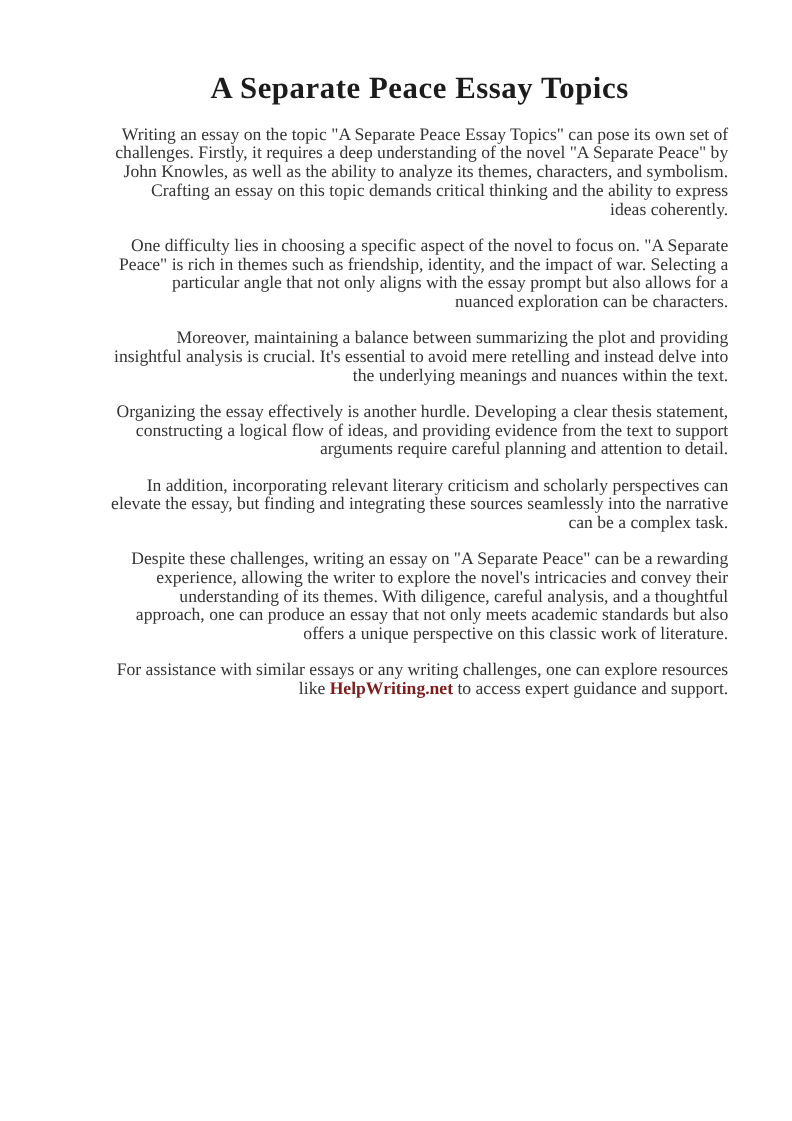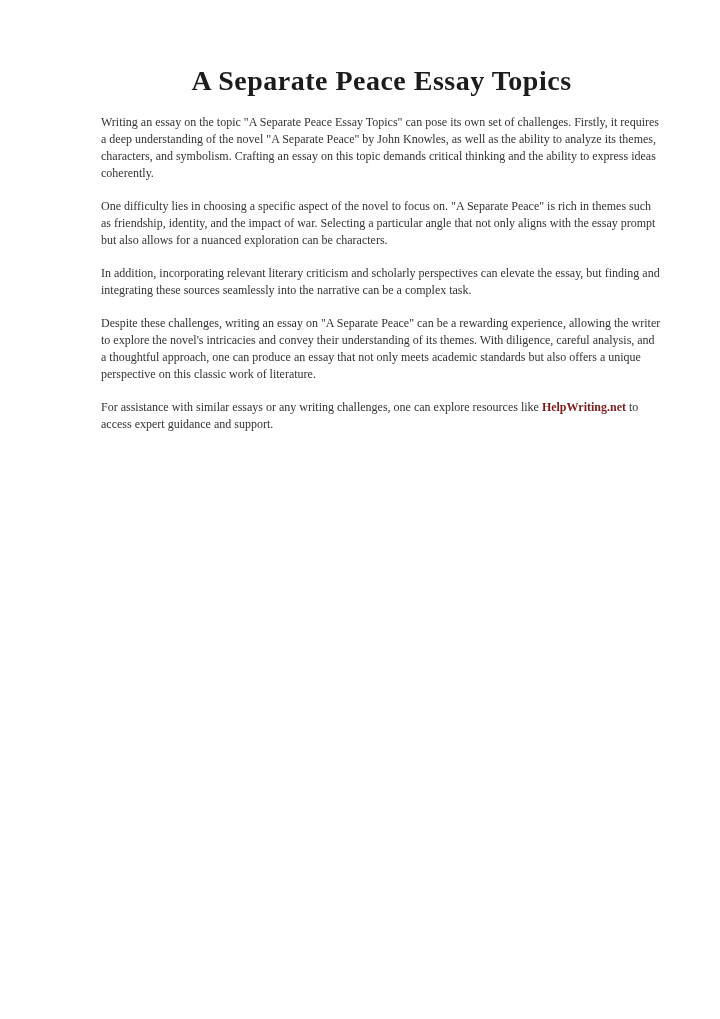--- a/index.html
+++ b/index.html
@@ -24,36 +24,38 @@
     font-family: "Liberation Serif", "DejaVu Serif", serif;
     font-size: 28px;
     line-height: 34px;
     font-weight: bold;
     color: #1c1c1c;
     text-align: center;
     margin: 0 0 16px 0;
     letter-spacing: 0.5px;
   }
   .doc-paragraph {
-    font-size: 12px;
+    font-size: 16px;
     line-height: 17px;
     color: #333333;
     margin: 0 0 16px 0;
-    text-align: left;
+    text-align: right;
   }
   .brand {
     font-weight: bold;
     color: #7f1d1d;
   }
 </style>
 </head>
 <body>
 
 <div class="page">
   <h1 class="doc-title">A Separate Peace Essay Topics</h1>
 
   <p class="doc-paragraph">Writing an essay on the topic "A Separate Peace Essay Topics" can pose its own set of challenges. Firstly, it requires a deep understanding of the novel "A Separate Peace" by John Knowles, as well as the ability to analyze its themes, characters, and symbolism. Crafting an essay on this topic demands critical thinking and the ability to express ideas coherently.</p>
   <p class="doc-paragraph">One difficulty lies in choosing a specific aspect of the novel to focus on. "A Separate Peace" is rich in themes such as friendship, identity, and the impact of war. Selecting a particular angle that not only aligns with the essay prompt but also allows for a nuanced exploration can be characters.</p>
+  <p class="doc-paragraph">Moreover, maintaining a balance between summarizing the plot and providing insightful analysis is crucial. It's essential to avoid mere retelling and instead delve into the underlying meanings and nuances within the text.</p>
+  <p class="doc-paragraph">Organizing the essay effectively is another hurdle. Developing a clear thesis statement, constructing a logical flow of ideas, and providing evidence from the text to support arguments require careful planning and attention to detail.</p>
   <p class="doc-paragraph">In addition, incorporating relevant literary criticism and scholarly perspectives can elevate the essay, but finding and integrating these sources seamlessly into the narrative can be a complex task.</p>
   <p class="doc-paragraph">Despite these challenges, writing an essay on "A Separate Peace" can be a rewarding experience, allowing the writer to explore the novel's intricacies and convey their understanding of its themes. With diligence, careful analysis, and a thoughtful approach, one can produce an essay that not only meets academic standards but also offers a unique perspective on this classic work of literature.</p>
 
   <p class="doc-paragraph"><span>For assistance with similar essays or any writing challenges, one can explore resources like </span><span class="brand">HelpWriting.net</span><span> to access expert guidance and support.</span></p>
 </div>
 
 </body></html>

